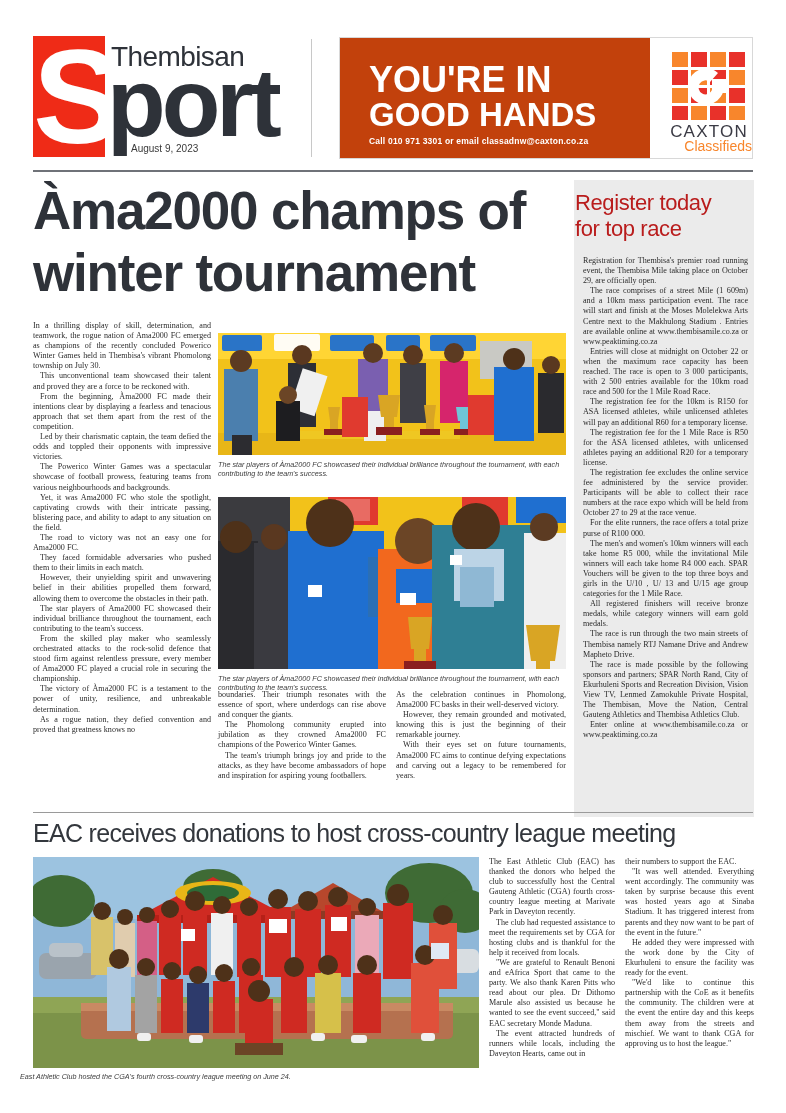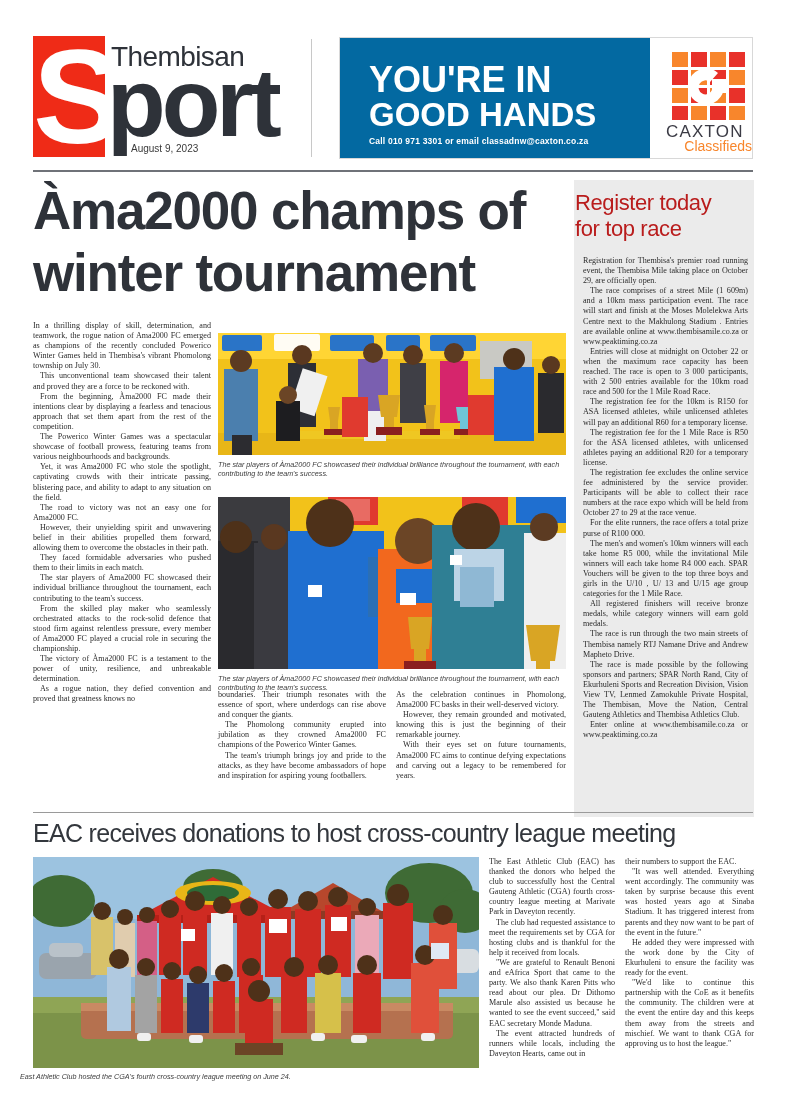--- a/index.html
+++ b/index.html
@@ -75,21 +75,21 @@
   .ad {
     position: absolute; left: 306px; top: 4px;
     width: 414px; height: 122px;
     border: 1px solid #d8d8d8;
     background: #fff;
     box-sizing: border-box;
     display: flex;
   }
   .ad-orange {
     width: 310px; height: 100%;
-    background: #0369a1;
+    background: #c2410c;
     position: relative;
   }
   .ad-line1 {
     position: absolute; left: 29px; top: 24px;
     color: #fff;
     font-family: "Liberation Sans", sans-serif;
     font-weight: bold;
     font-size: 36px;
     letter-spacing: 0px;
     line-height: 36px;
@@ -118,20 +118,21 @@
     position: relative;
   }
   .caxton-grid {
     position: absolute; left: 22px; top: 14px;
     width: 74px; height: 68px;
   }
   .caxton-grid svg { display:block; }
   .caxton-name {
     position: absolute; left: 16px; top: 84px;
     width: 86px;
+    text-align: center;
     font-family: "Liberation Sans", sans-serif;
     font-size: 17px;
     letter-spacing: 1.2px;
     color: #3b3b45;
   }
   .caxton-sub {
     position: absolute; left: 16px; top: 100px;
     width: 86px;
     text-align: right;
     font-family: "Liberation Sans", sans-serif;
@@ -294,25 +295,26 @@
   </div>
 
   <div class="rule-top"></div>
 
   <div class="headline">Àma2000 champs of winter tournament</div>
 
   <div class="col col-a">
       <p class="first">In a thrilling display of skill, determination, and teamwork, the rogue nation of Ama2000 FC emerged as champions of the recently concluded Powerico Winter Games held in Thembisa's vibrant Phomolong township on July 30.</p>
       <p>This unconventional team showcased their talent and proved they are a force to be reckoned with.</p>
       <p>From the beginning, Àma2000 FC made their intentions clear by displaying a fearless and tenacious approach that set them apart from the rest of the competition.</p>
+      <p>Led by their charismatic captain, the team defied the odds and toppled their opponents with impressive victories.</p>
       <p>The Powerico Winter Games was a spectacular showcase of football prowess, featuring teams from various neighbourhoods and backgrounds.</p>
       <p>Yet, it was Ama2000 FC who stole the spotlight, captivating crowds with their intricate passing, blistering pace, and ability to adapt to any situation on the field.</p>
       <p>The road to victory was not an easy one for Ama2000 FC.</p>
+      <p>They faced formidable adversaries who pushed them to their limits in each match.</p>
       <p>However, their unyielding spirit and unwavering belief in their abilities propelled them forward, allowing them to overcome the obstacles in their path.</p>
-      <p>They faced formidable adversaries who pushed them to their limits in each match.</p>
       <p>The star players of Ama2000 FC showcased their individual brilliance throughout the tournament, each contributing to the team's success.</p>
       <p>From the skilled play maker who seamlessly orchestrated attacks to the rock-solid defence that stood firm against relentless pressure, every member of Ama2000 FC played a crucial role in securing the championship.</p>
       <p>The victory of Àma2000 FC is a testament to the power of unity, resilience, and unbreakable determination.</p>
       <p>As a rogue nation, they defied convention and proved that greatness knows no</p>
     </div>
 
   <div class="photo photo1">
     <svg width="348" height="122" viewBox="0 0 348 122">
       <rect width="348" height="122" fill="#f2c21a"></rect>
       <rect x="0" y="0" width="348" height="26" fill="#ffd534"></rect>

